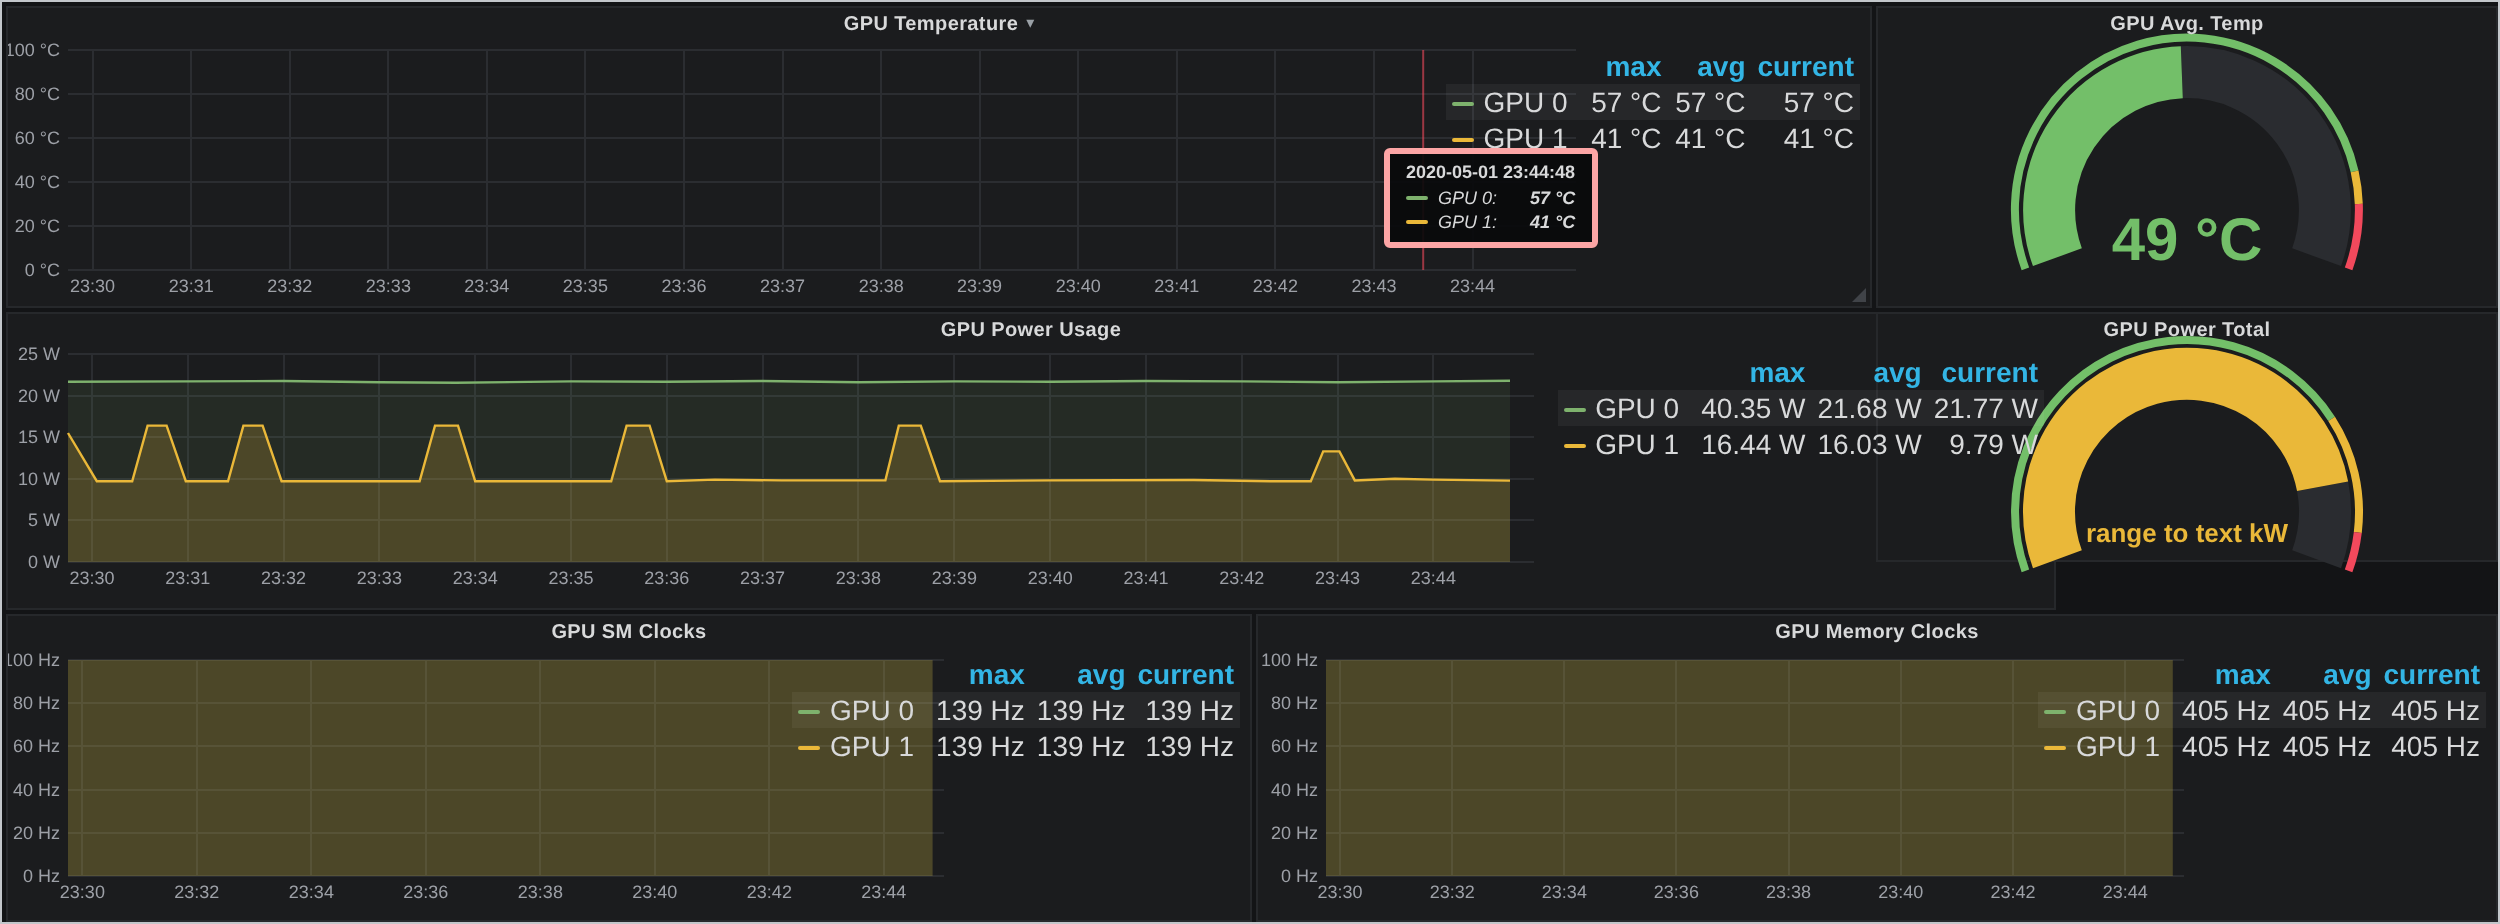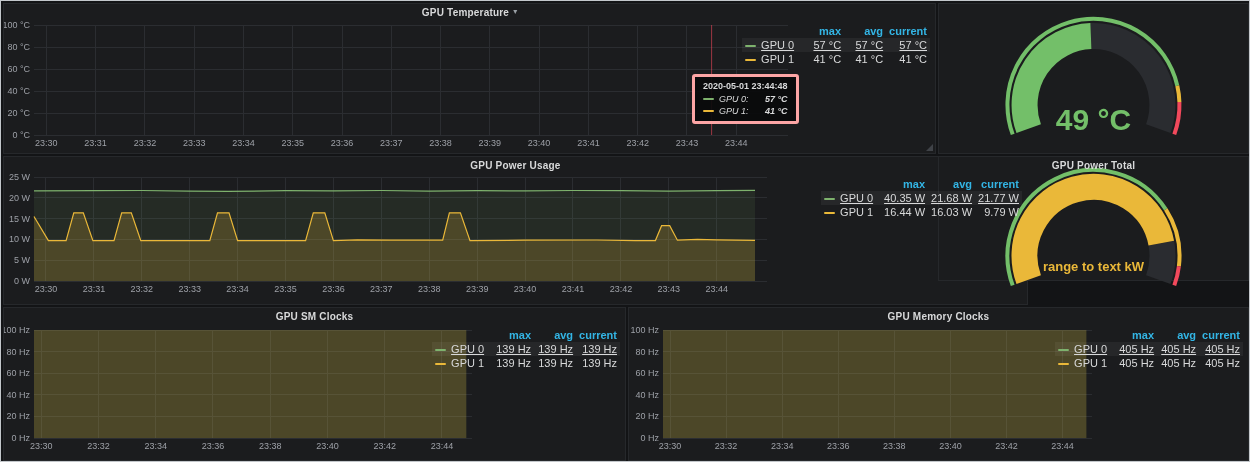--- a/index.html
+++ b/index.html
@@ -11,25 +11,25 @@
   .panel{position:absolute;background:#1b1c1e;border:1px solid #26282b;box-sizing:border-box;}
   .panel-header{height:16px;display:flex;align-items:center;justify-content:center;gap:4px;position:relative;z-index:3;}
   .panel-title{margin:0;font-size:10px;font-weight:700;color:#d8d9da;letter-spacing:.2px;}
   .caret{color:#9aa0a6;font-size:8px;line-height:8px;}
   .chart,.gauge{position:absolute;left:0;top:0;right:0;bottom:0;}
   svg text{font-family:"Liberation Sans",sans-serif;}
   .grid{stroke:#2b2d31;stroke-width:1;shape-rendering:crispEdges;}
   text.ylab{fill:#9da0a7;font-size:9px;text-anchor:end;}
   text.xlab{fill:#9da0a7;font-size:9px;text-anchor:middle;}
   .legend{position:absolute;top:20px;right:5px;z-index:2;}
-  .legend table{border-collapse:collapse;font-size:11px;color:#d8d9da;}
+  .legend table{border-collapse:collapse;font-size:14px;color:#d8d9da;}
   .legend td{padding:1px 3px;text-align:right;white-space:nowrap;}
   .legend tr.lh td{color:#33b5e5;font-weight:700;}
   .legend td.ln{text-align:left;padding-right:8px;}
-  .legend tr.hl{background:rgba(255,255,255,0.05);text-decoration:underline;}
+  .legend tr.hl{background:rgba(255,255,255,0.05);}
   .legend td.lv{min-width:36px;}
   .dash{display:inline-block;width:11px;height:2px;margin-right:5px;vertical-align:middle;border-radius:1px;}
   .tooltip{
     position:absolute;left:688px;top:70px;z-index:6;
     background:rgba(9,10,11,0.92);border:3px solid #fca5a5;border-radius:3px;
     padding:4px 8px 5px 8px;font-size:9px;color:#d8d9da;white-space:nowrap;
   }
   .tt-header{font-weight:700;margin-bottom:3px;}
   .tt-row{display:flex;align-items:center;margin-top:2px;font-style:italic;}
   .tt-name{margin-right:10px;}
@@ -134,20 +134,23 @@
       <div class="tt-row">
         <span class="dash" style="background:#EAB839"></span>
         <span class="tt-name">GPU 1:</span>
         <span class="tt-val">41 °C</span>
       </div>
     </div>
     <div class="resize-handle"></div>
   </section>
 
   <section class="panel" style="left:937px;top:2px;width:311px;height:151px;">
+    <div class="panel-header">
+      <h2 class="panel-title">GPU Avg. Temp</h2>
+    </div>
     <div class="gauge"><svg width="309" height="149">
           <path d="M 73.7 130.4 A 86 86 0 1 1 238.3 81.7" stroke="#73BF69" stroke-width="4" fill="none"></path>
           <path d="M 238.3 81.7 A 86 86 0 0 1 240.4 98.0" stroke="#EAB839" stroke-width="4" fill="none"></path>
           <path d="M 240.4 98.0 A 86 86 0 0 1 235.3 130.4" stroke="#F2495C" stroke-width="4" fill="none"></path>
           <path d="M 151.9 32.1 A 69 69 0 0 1 219.3 124.6" stroke="#2a2c30" stroke-width="26" fill="none"></path>
           <path d="M 89.7 124.6 A 69 69 0 0 1 151.9 32.1" stroke="#73BF69" stroke-width="26" fill="none"></path>
           <text x="154.5" y="126" fill="#73BF69" font-size="30" font-weight="bold" text-anchor="middle">49 °C</text>
         </svg></div>
   </section>
 

